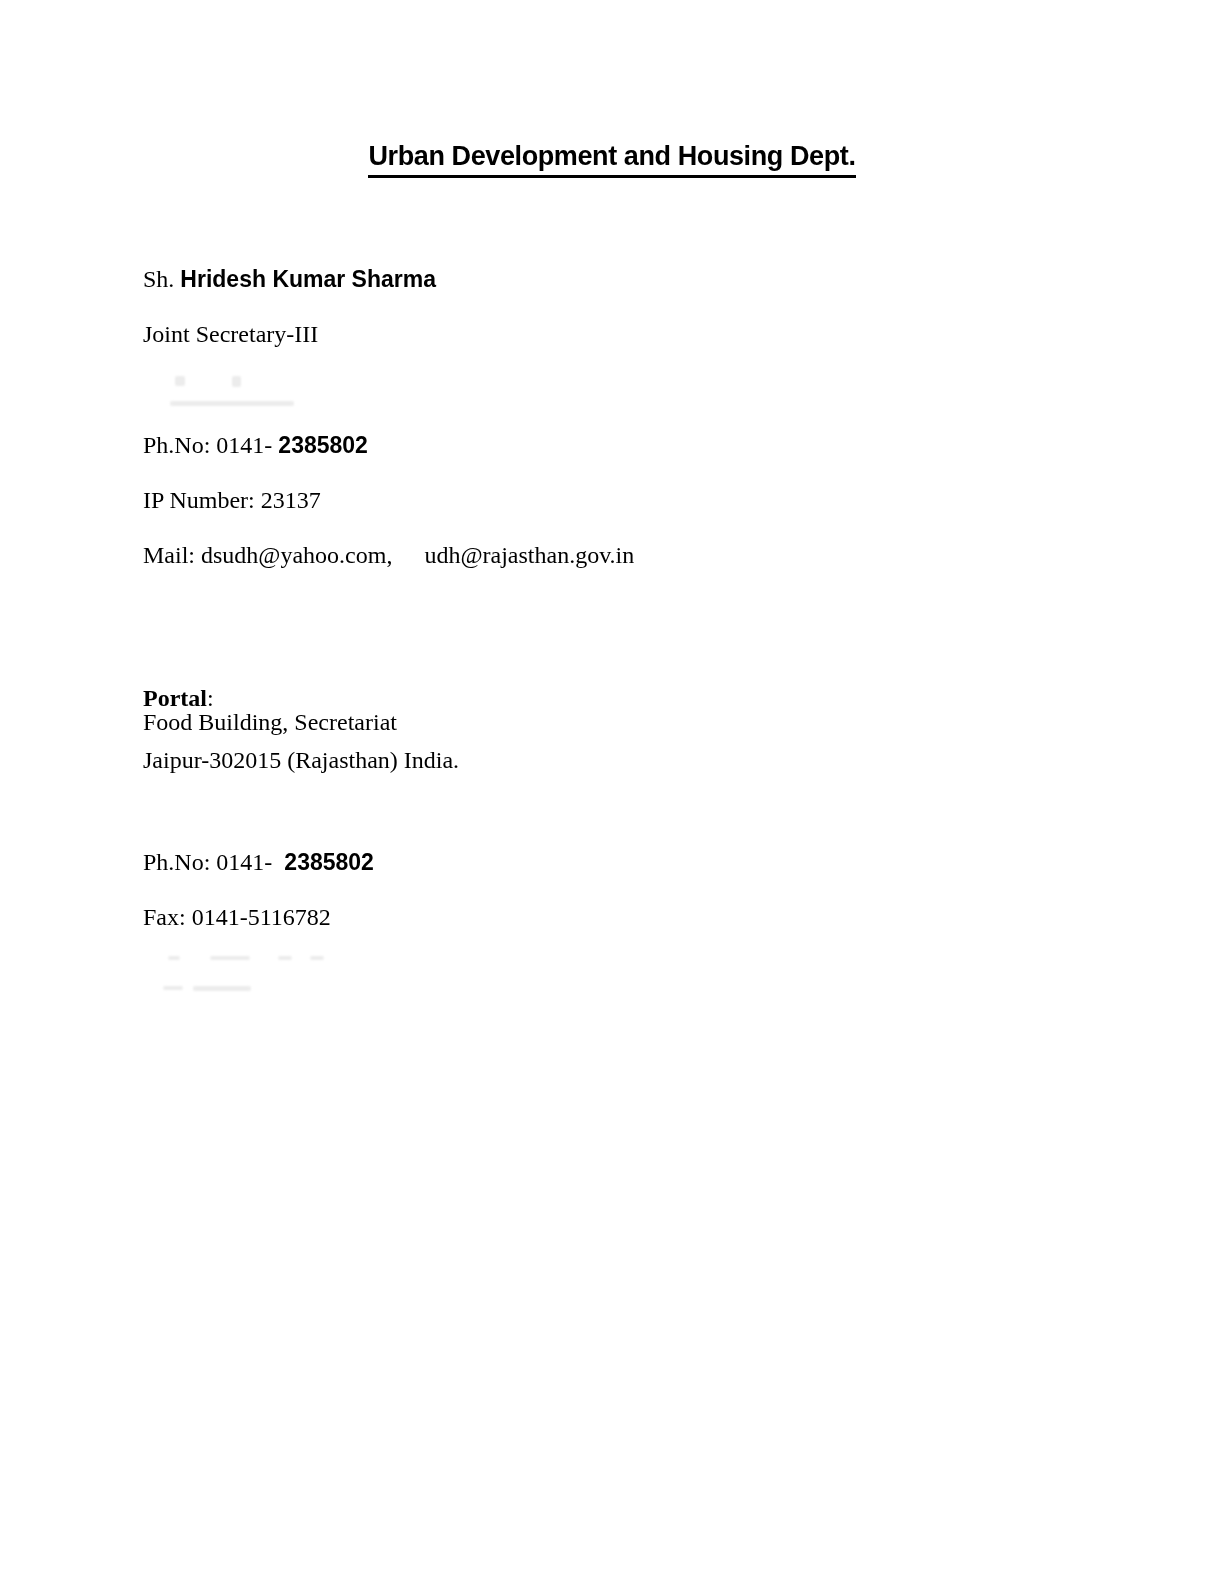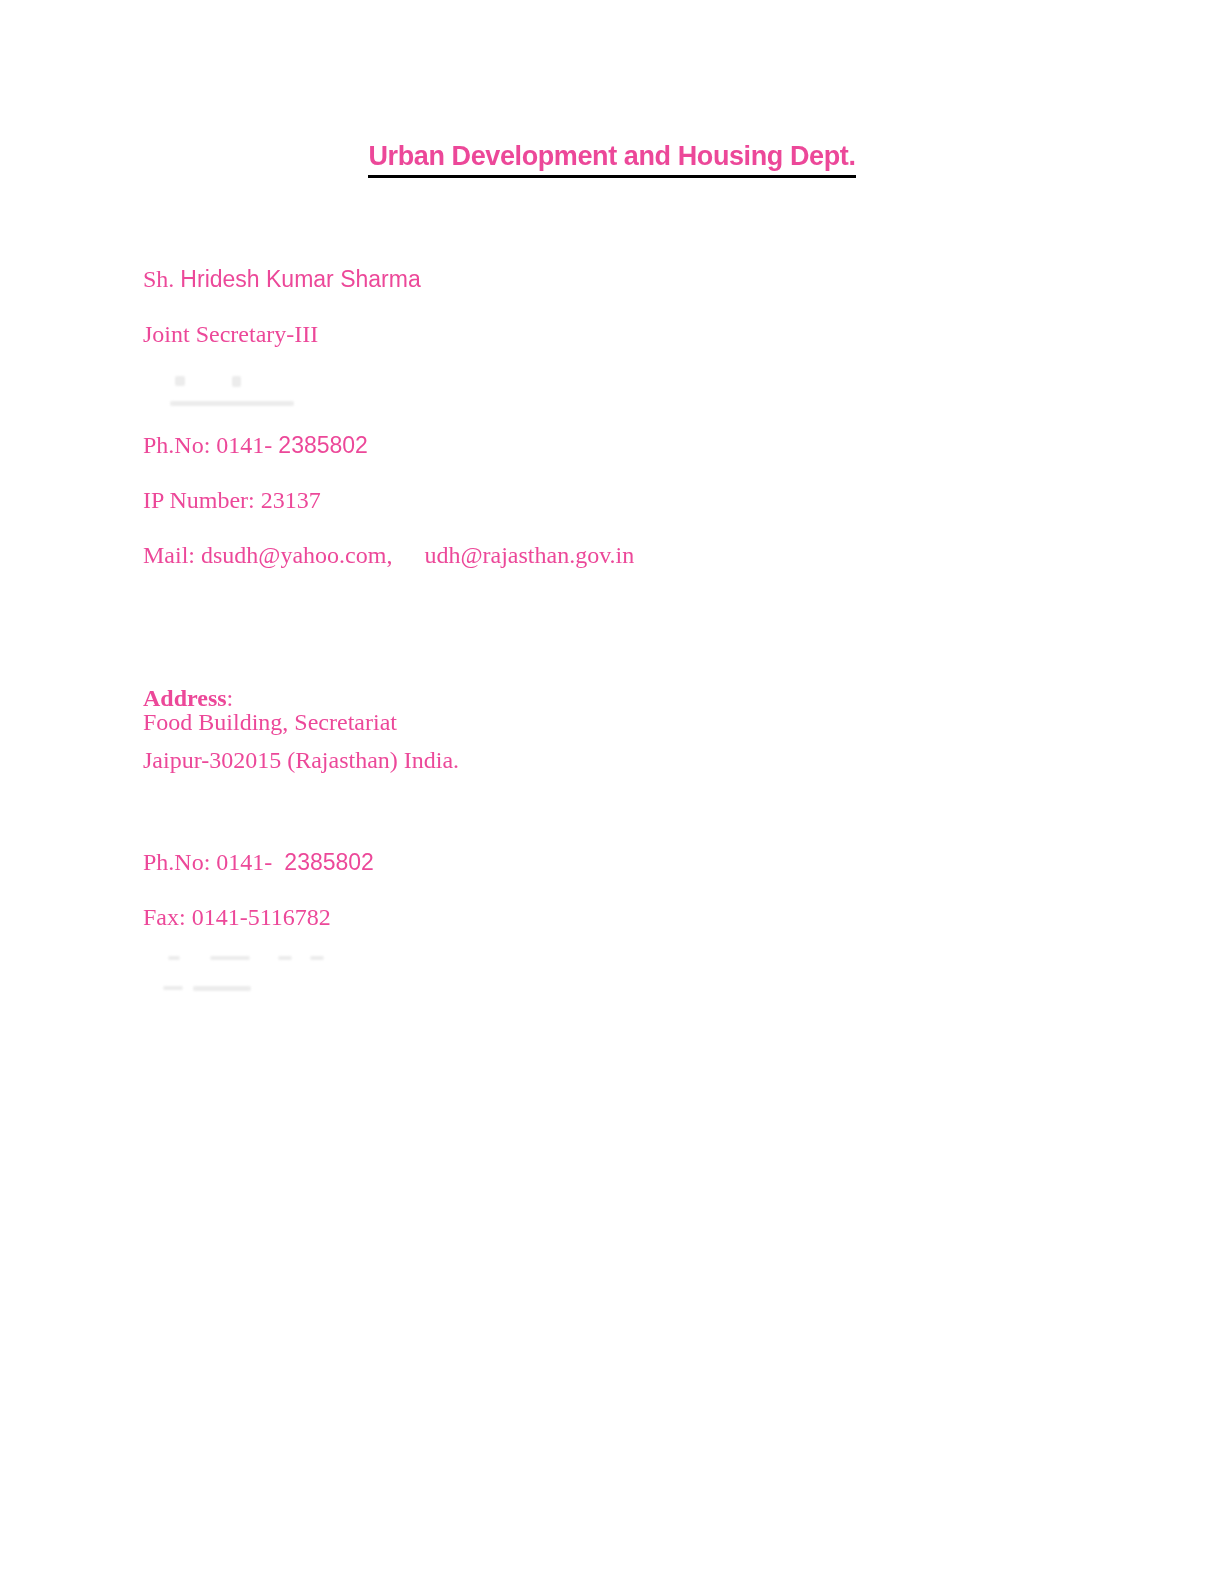--- a/index.html
+++ b/index.html
@@ -4,21 +4,21 @@
 <style>
   * { margin: 0; padding: 0; box-sizing: border-box; }
   html, body { background: #ffffff; }
   .page {
     position: relative;
     width: 1224px;
     height: 1428px;
     background: #ffffff;
     overflow: hidden;
     font-family: "Liberation Serif", serif;
-    color: #ec4899;
+    color: #000000;
     border-radius: 26px;
   }
   .title-wrap {
     position: absolute;
     top: 141px;
     left: 0;
     width: 100%;
     text-align: center;
   }
   .title-text {
@@ -35,20 +35,21 @@
     position: absolute;
     left: 143px;
     font-size: 24px;
     line-height: 28px;
     white-space: nowrap;
   }
   .bold { font-weight: 700; }
   .sans {
     font-family: "Liberation Sans", sans-serif;
     font-size: 23px;
+    font-weight: bold;
   }
   .addr-heading { line-height: 30px; }
   .colon-regular { font-weight: 400; }
   .email-gap { margin-left: 26px; }
   .num-gap { margin-left: 6px; }
   .ghost {
     position: absolute;
     background: #ececec;
     filter: blur(1px);
     border-radius: 2px;
@@ -83,21 +84,21 @@
   <div class="line" style="top:486px">IP Number: 23137</div>
 
   <div class="line" style="top:541px">
     <span>Mail:</span>
     <span>dsudh@yahoo.com,</span>
     <span class="email-gap">udh@rajasthan.gov.in</span>
   </div>
 
   <div class="line bold addr-heading" style="top:653px">
     <br>
-    <span>Address</span><span class="colon-regular">:</span>
+    <span>Portal</span><span class="colon-regular">:</span>
   </div>
 
   <div class="line" style="top:708px">Food Building, Secretariat</div>
 
   <div class="line" style="top:746px">Jaipur-302015 (Rajasthan) India.</div>
 
   <div class="line" style="top:848px">
     <span>Ph.No: 0141-</span>
     <span class="sans num-gap">2385802</span>
   </div>

